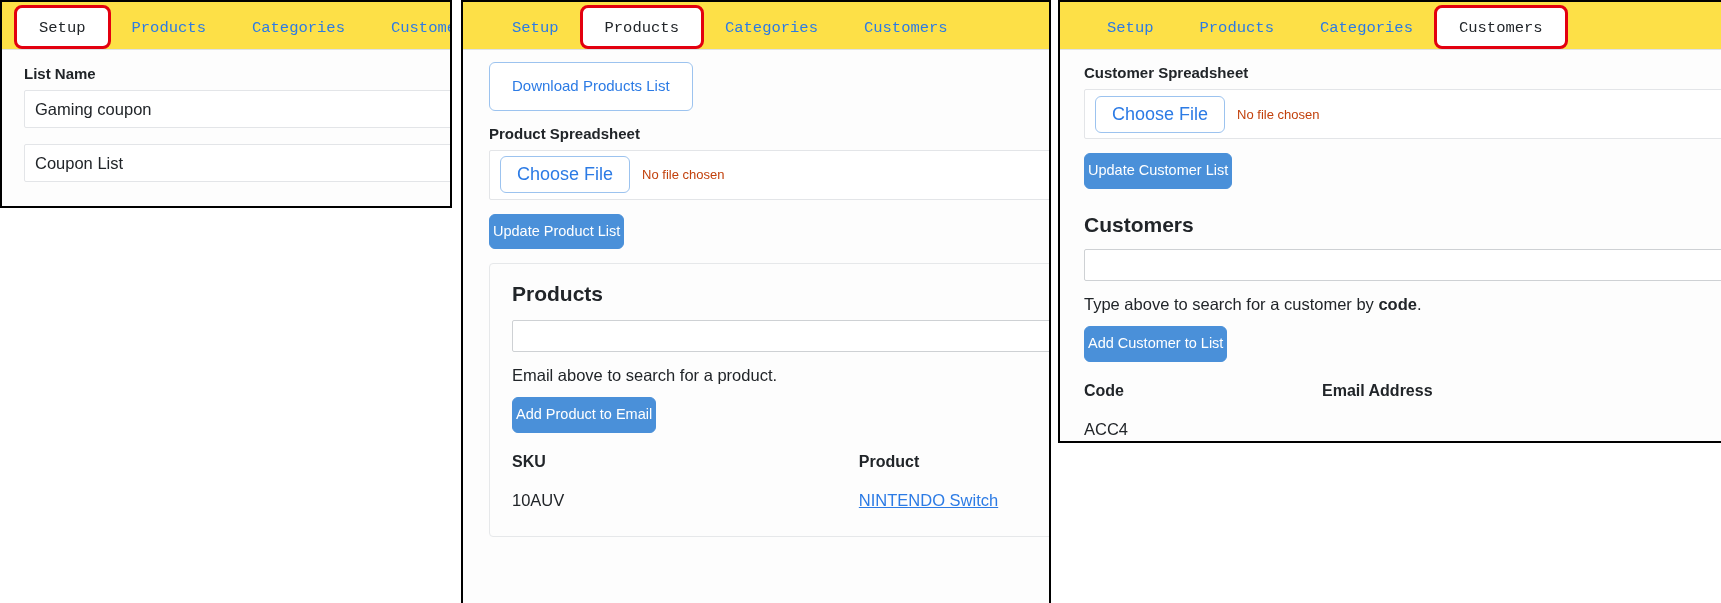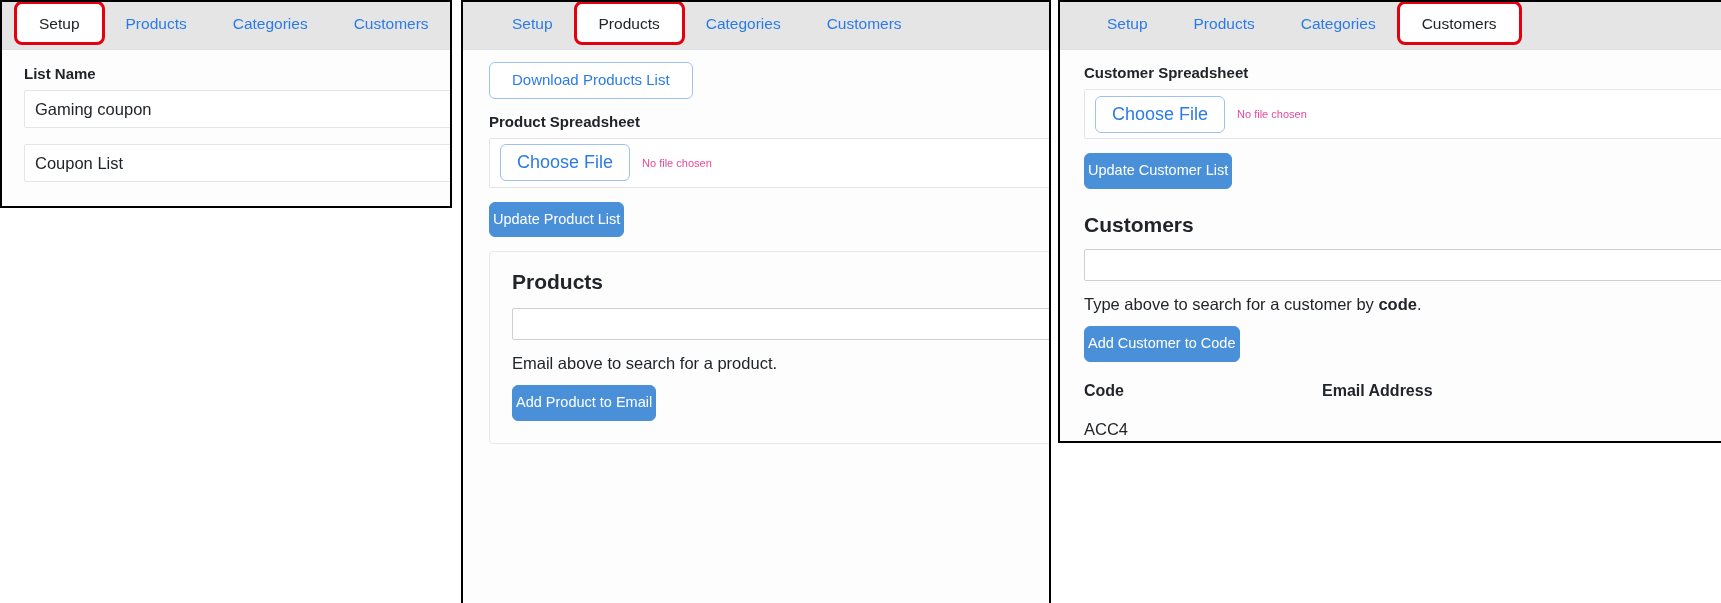--- a/index.html
+++ b/index.html
@@ -29,26 +29,27 @@
   }
 
   #panel-setup    { left: 0px;    top: 0px; width: 452px;  height: 208px; }
   #panel-products { left: 461px;  top: 0px; width: 590px;  height: 603px; border-bottom: none; }
   #panel-customers{ left: 1058px; top: 0px; width: 700px;  height: 443px; border-right: none; }
 
   
   .tabstrip {
     position: relative;
     display: flex;
-    align-items: flex-start;
-    background: #e5e5e5;
+    align-items: center;
+    background: #fde047;
     border-bottom: 1px solid #dee2e6;
     height: 48px;
     padding-left: 14px;
     box-sizing: border-box;
+    font-family: Liberation Mono, monospace;
   }
   #panel-products .tabstrip { padding-left: 26px; }
   #panel-customers .tabstrip { padding-left: 24px; }
 
   .tab {
     font-size: 15.5px;
     color: #2c7be5;
     padding: 0 22px;
     line-height: 40px;
     height: 40px;
@@ -111,21 +112,21 @@
   #panel-setup .body { padding: 13px 0 16px 22px; }
 
   
   .btn-outline {
     display: inline-block;
     font-size: 15px;
     color: #2c7be5;
     background: #ffffff;
     border: 1px solid #9cc3ef;
     border-radius: 6px;
-    padding: 9px 22px;
+    padding: 15px 22px;
     cursor: pointer;
     line-height: 1.1;
   }
   .btn-primary {
     display: inline-block;
     font-size: 14.5px;
     color: #ffffff;
     background: #4a90d9;
     border: 1px solid #4a90d9;
     border-radius: 6px;
@@ -150,22 +151,22 @@
     font-size: 18px;
     color: #2c7be5;
     background: #ffffff;
     border: 1px solid #9cc3ef;
     border-radius: 6px;
     padding: 7px 16px;
     cursor: pointer;
     white-space: nowrap;
   }
   .no-file {
-    font-size: 11px;
-    color: #ec4899;
+    font-size: 13px;
+    color: #c2410c;
     margin-left: 12px;
     white-space: nowrap;
   }
 
   
   .card {
     background: #fdfdfd;
     border: 1px solid #e6e8ea;
     border-radius: 4px;
     padding: 16px 22px 22px 22px;
@@ -275,20 +276,34 @@
 
       <div class="spacer-14"></div>
       <div class="btn-primary">Update Product List</div>
 
       <div class="card">
         <div class="card-title">Products</div>
         <input class="search-input" type="text" value="" placeholder="" style="">
         <div class="hint">Email above to search for a product.</div>
         <div class="btn-primary">Add Product to Email</div>
 
+        <table class="tbl">
+          <thead>
+            <tr>
+              <th style="width:46%">SKU</th>
+              <th>Product</th>
+            </tr>
+          </thead>
+          <tbody>
+            <tr>
+              <td>10AUV</td>
+              <td><a href="#">NINTENDO Switch</a></td>
+            </tr>
+          </tbody>
+        </table>
       </div>
     </div>
   </div>
 
   <div class="panel" id="panel-customers">
     <div class="tabstrip">
       <div class="tab">Setup</div>
       <div class="tab">Products</div>
       <div class="tab">Categories</div>
       <div class="tab active marked">Customers</div>
@@ -306,21 +321,21 @@
       <div class="btn-primary">Update Customer List</div>
 
       <div class="cust-head">Customers</div>
 
       <input class="search-input" type="text" value="" placeholder="" style="">
 
       <div class="hint">
         <span>Type above to search for a customer by </span><b>code</b><span>.</span>
       </div>
 
-      <div class="btn-primary">Add Customer to Code</div>
+      <div class="btn-primary">Add Customer to List</div>
 
       <table class="tbl">
         <thead>
           <tr>
             <th style="width:34%">Code</th>
             <th>Email Address</th>
           </tr>
         </thead>
         <tbody>
           <tr>

